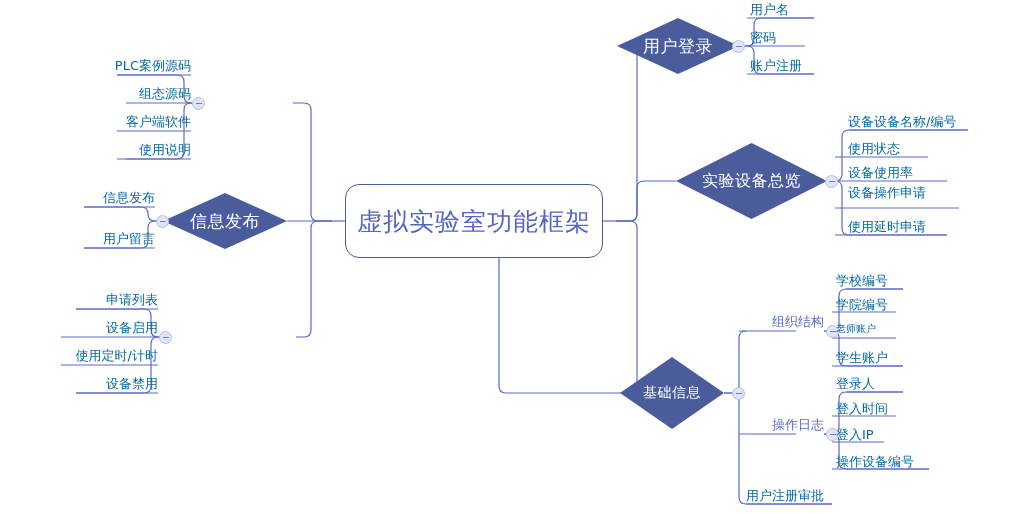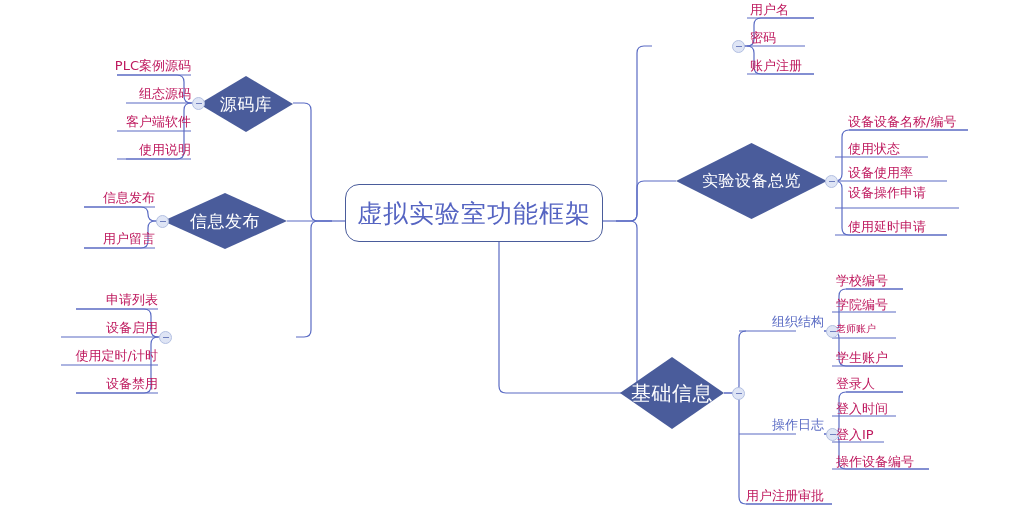--- a/index.html
+++ b/index.html
@@ -38,21 +38,21 @@
     position:relative;
     color:#ffffff;
     white-space:nowrap;
     z-index:2;
     letter-spacing:0.5px;
   }
 
   
   .leaf{
     position:absolute;
-    color:#be185d;
+    color:#0369a1;
     white-space:nowrap;
     line-height:1;
   }
   .leaf.right{text-align:left;}
   .leaf.left{text-align:right;}
 
   
   .midnode{
     position:absolute;
     color:#5a6bc4;
@@ -156,28 +156,24 @@
       <path d="M839,441 L839,462 Q839,469 846,469 L929,469"></path>
       <path d="M824,434 L832,434 Q839,434 839,441"></path>
       <path d="M846,392 L903,392"></path>
       <path d="M832,416 L896,416"></path>
       <path d="M832,442 L884,442"></path>
       <path d="M832,469 L929,469"></path>
 
     </g>
   </svg>
 
-  <div class="root-node" style="left:345px;top:184px;width:258px;height:58px;font-size:25px;">
+  <div class="root-node" style="left:345px;top:184px;width:258px;height:74px;font-size:25px;">
     <span>虚拟实验室功能框架</span>
   </div>
 
-  <div class="diamond" style="left:199px;top:76px;width:94px;height:56px;">
-    <span class="dshape"></span>
-    <span class="dlabel" style="font-size:17px;">源码库</span>
-  </div>
   <div class="toggle" style="left:192px;top:97px;"></div>
 
   <div class="leaf left" style="left:91px;top:59px;width:100px;font-size:13px;">PLC案例源码</div>
   <div class="leaf left" style="left:91px;top:87px;width:100px;font-size:13px;">组态源码</div>
   <div class="leaf left" style="left:91px;top:115px;width:100px;font-size:13px;">客户端软件</div>
   <div class="leaf left" style="left:91px;top:143px;width:100px;font-size:13px;text-align:right;">使用说明</div>
 
   <div class="diamond" style="left:163px;top:193px;width:124px;height:56px;">
     <span class="dshape"></span>
     <span class="dlabel" style="font-size:17px;">信息发布</span>
@@ -187,41 +183,45 @@
   <div class="leaf left" style="left:58px;top:191px;width:97px;font-size:13px;">信息发布</div>
   <div class="leaf left" style="left:58px;top:232px;width:97px;font-size:13px;">用户留言</div>
 
   <div class="toggle" style="left:159px;top:331px;"></div>
 
   <div class="leaf left" style="left:52px;top:293px;width:106px;font-size:13px;">申请列表</div>
   <div class="leaf left" style="left:52px;top:321px;width:106px;font-size:13px;">设备启用</div>
   <div class="leaf left" style="left:46px;top:349px;width:112px;font-size:13px;">使用定时/计时</div>
   <div class="leaf left" style="left:52px;top:377px;width:106px;font-size:13px;">设备禁用</div>
 
+  <div class="diamond" style="left:617px;top:18px;width:122px;height:56px;">
+    <span class="dshape"></span>
+    <span class="dlabel" style="font-size:17px;">用户登录</span>
+  </div>
   <div class="toggle" style="left:732px;top:40px;"></div>
 
   <div class="leaf right" style="left:750px;top:3px;font-size:13px;">用户名</div>
   <div class="leaf right" style="left:750px;top:31px;font-size:13px;">密码</div>
   <div class="leaf right" style="left:750px;top:59px;font-size:13px;">账户注册</div>
 
   <div class="diamond" style="left:676px;top:143px;width:151px;height:76px;">
     <span class="dshape"></span>
     <span class="dlabel" style="font-size:16px;">实验设备总览</span>
   </div>
   <div class="toggle" style="left:825px;top:175px;"></div>
 
   <div class="leaf right" style="left:848px;top:115px;font-size:13px;">设备设备名称/编号</div>
   <div class="leaf right" style="left:848px;top:142px;font-size:13px;">使用状态</div>
   <div class="leaf right" style="left:848px;top:166px;font-size:13px;">设备使用率</div>
   <div class="leaf right" style="left:848px;top:186px;font-size:13px;">设备操作申请</div>
   <div class="leaf right" style="left:848px;top:220px;font-size:13px;">使用延时申请</div>
 
   <div class="diamond" style="left:620px;top:357px;width:104px;height:72px;">
     <span class="dshape"></span>
-    <span class="dlabel" style="font-size:20px;">基础信息</span>
+    <span class="dlabel" style="font-size:14px;">基础信息</span>
   </div>
   <div class="toggle" style="left:732px;top:387px;"></div>
 
   <div class="midnode" style="left:744px;top:315px;width:80px;font-size:13px;">组织结构</div>
   <div class="toggle" style="left:826px;top:325px;"></div>
 
   <div class="leaf right" style="left:836px;top:274px;font-size:13px;">学校编号</div>
   <div class="leaf right" style="left:836px;top:298px;font-size:13px;">学院编号</div>
   <div class="leaf right" style="left:836px;top:324px;font-size:10px;font-family:Liberation Serif, serif;">老师账户</div>
   <div class="leaf right" style="left:836px;top:351px;font-size:13px;">学生账户</div>

